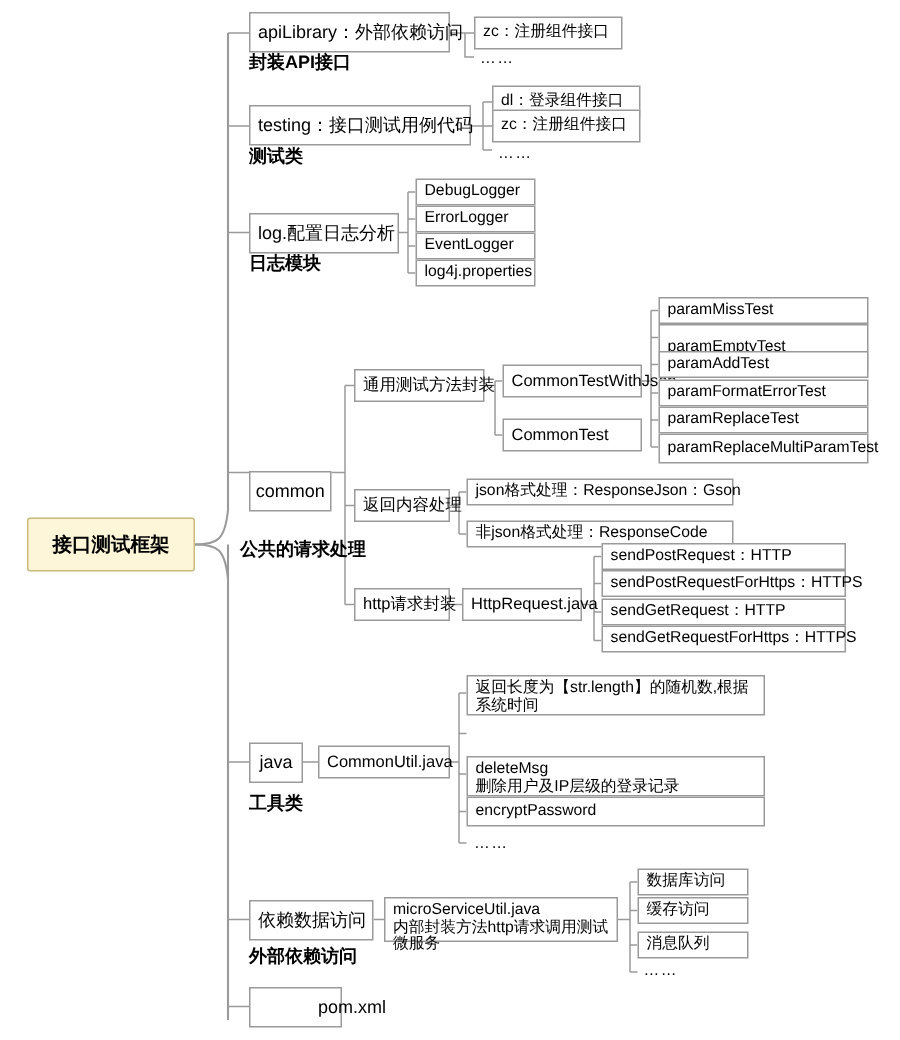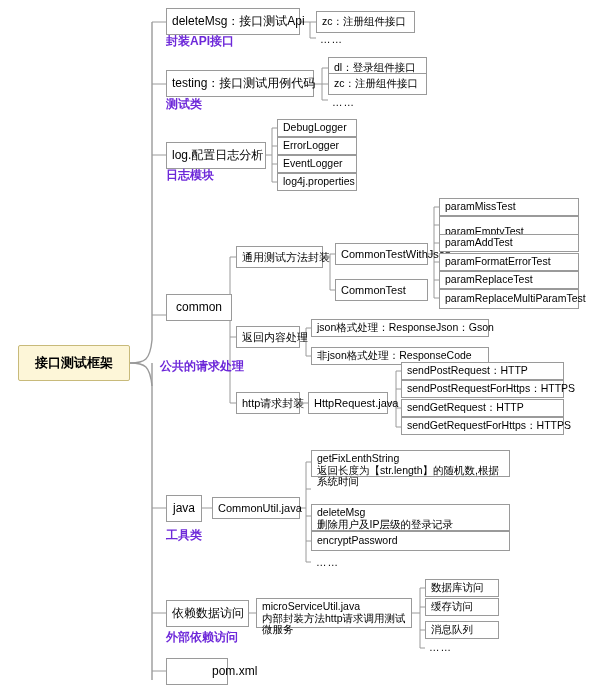--- a/index.html
+++ b/index.html
@@ -40,21 +40,21 @@
     background:transparent;
     border:none;
     color:#000;
     white-space:nowrap;
     font-size:10.5px;
     line-height:1.15;
     padding:0;
   }
   .note{
     position:absolute;
-    color:#6d28d9;
+    color:#000000;
     font-weight:bold;
     font-size:12px;
     white-space:nowrap;
   }
   .two-line{
     display:block;
     padding:2px 5px;
     white-space:normal;
   }
   .two-line span{display:block;}
@@ -144,24 +144,24 @@
     <path d="M412 613 L 420 613" stroke="#9a9a9a" stroke-width="1" fill="none"></path>
     <path d="M420 588 L 420 648" stroke="#9a9a9a" stroke-width="1" fill="none"></path>
     <path d="M420 588 L 425 588" stroke="#9a9a9a" stroke-width="1" fill="none"></path>
     <path d="M420 607 L 425 607" stroke="#9a9a9a" stroke-width="1" fill="none"></path>
     <path d="M420 630 L 425 630" stroke="#9a9a9a" stroke-width="1" fill="none"></path>
     <path d="M420 648 L 425 648" stroke="#9a9a9a" stroke-width="1" fill="none"></path>
   </svg>
 
   <div class="node root" style="left:18px;top:345px;width:112px;height:36px;">接口测试框架</div>
 
-  <div class="node lvl1" style="left:166px;top:8px;width:134px;height:27px;">deleteMsg：接口测试Api</div>
+  <div class="node lvl1" style="left:166px;top:8px;width:134px;height:27px;">apiLibrary：外部依赖访问</div>
   <div class="node lvl1" style="left:166px;top:70px;width:148px;height:27px;">testing：接口测试用例代码</div>
   <div class="node lvl1" style="left:166px;top:142px;width:100px;height:27px;">log.配置日志分析</div>
-  <div class="node lvl1" style="left:166px;top:294px;width:66px;height:27px;justify-content:center;">common</div>
+  <div class="node lvl1" style="left:166px;top:314px;width:55px;height:27px;justify-content:center;">common</div>
   <div class="node lvl1" style="left:166px;top:495px;width:36px;height:27px;justify-content:center;">java</div>
   <div class="node lvl1" style="left:166px;top:600px;width:83px;height:27px;">依赖数据访问</div>
   <div class="node lvl1" style="left:166px;top:658px;width:62px;height:27px;padding-left:45px;">pom.xml</div>
 
   <div class="note" style="left:166px;top:33px;">封装API接口</div>
   <div class="note" style="left:166px;top:96px;">测试类</div>
   <div class="note" style="left:166px;top:167px;">日志模块</div>
   <div class="note" style="left:160px;top:358px;">公共的请求处理</div>
   <div class="note" style="left:166px;top:527px;">工具类</div>
   <div class="note" style="left:166px;top:629px;">外部依赖访问</div>
@@ -197,21 +197,20 @@
 
   <div class="node lvl2" style="left:308px;top:392px;width:80px;height:22px;">HttpRequest.java</div>
   <div class="node lvl3" style="left:401px;top:362px;width:163px;height:18px;">sendPostRequest：HTTP</div>
   <div class="node lvl3" style="left:401px;top:380px;width:163px;height:18px;">sendPostRequestForHttps：HTTPS</div>
   <div class="node lvl3" style="left:401px;top:399px;width:163px;height:18px;">sendGetRequest：HTTP</div>
   <div class="node lvl3" style="left:401px;top:417px;width:163px;height:18px;">sendGetRequestForHttps：HTTPS</div>
 
   <div class="node lvl2" style="left:212px;top:497px;width:88px;height:22px;">CommonUtil.java</div>
 
   <div class="node lvl3 two-line" style="left:311px;top:450px;width:199px;height:27px;display:block;">
-    <span>getFixLenthString</span>
     <span>返回长度为【str.length】的随机数,根据系统时间</span>
   </div>
   <div class="node lvl3 two-line" style="left:311px;top:504px;width:199px;height:27px;display:block;">
     <span>deleteMsg</span>
     <span>删除用户及IP层级的登录记录</span>
   </div>
   <div class="node lvl3" style="left:311px;top:531px;width:199px;height:20px;">encryptPassword</div>
   <div class="plain dots" style="left:316px;top:556px;">……</div>
 
   <div class="node lvl3 two-line" style="left:256px;top:598px;width:156px;height:30px;display:block;">

